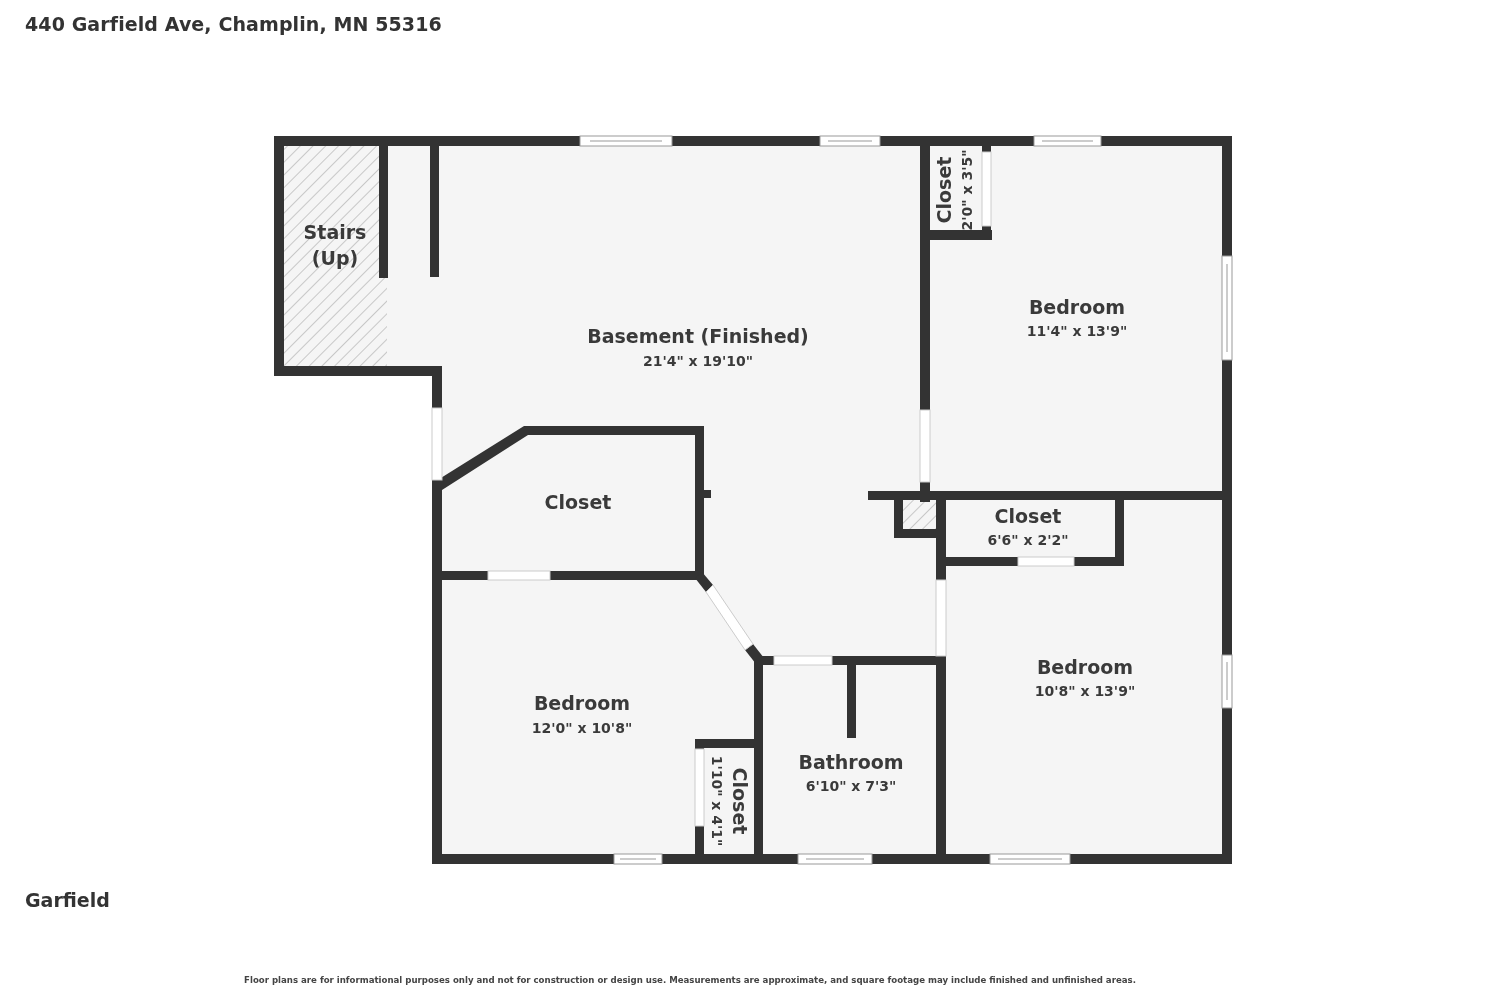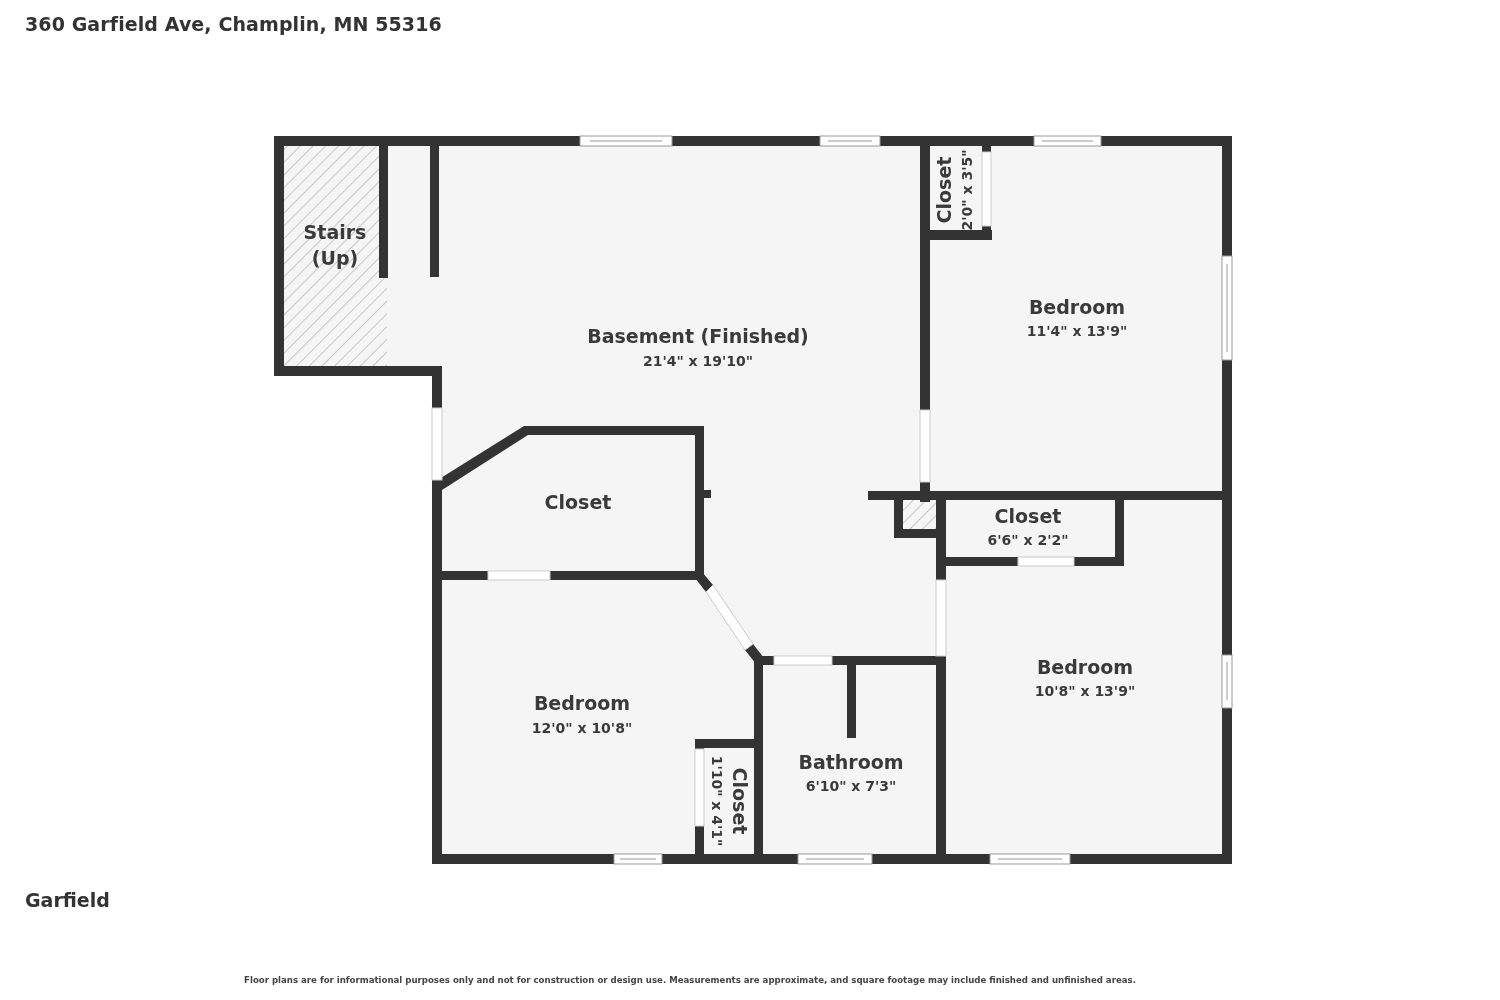--- a/index.html
+++ b/index.html
@@ -8,21 +8,21 @@
   .address { position:absolute; left:25px; top:13px; font-size:19px; font-weight:bold; color:#333; letter-spacing:0.1px; }
   .floor-label { position:absolute; left:25px; top:889px; font-size:19px; font-weight:bold; color:#333; }
   .disclaimer { position:absolute; left:0; width:1380px; top:975px; text-align:center; font-size:8.6px; font-weight:bold; color:#444; }
   svg#plan { position:absolute; left:0; top:0; }
   .room-name { font-family:"DejaVu Sans", sans-serif; font-weight:bold; font-size:19px; fill:#3a3a3a; }
   .room-dim { font-family:"DejaVu Sans", sans-serif; font-size:14px; fill:#3a3a3a; font-weight:bold; }
 </style>
 </head>
 <body>
 
-<div class="address">360 Garfield Ave, Champlin, MN 55316</div>
+<div class="address">440 Garfield Ave, Champlin, MN 55316</div>
 
 <svg id="plan" width="1500" height="1000" viewBox="0 0 1500 1000">
   <defs>
     <pattern id="hatch" patternUnits="userSpaceOnUse" width="9" height="9" patternTransform="rotate(45)">
       <rect width="9" height="9" fill="#f5f5f5"></rect>
       <line x1="0" y1="0" x2="0" y2="9" stroke="#b5b5b5" stroke-width="1.4"></line>
     </pattern>
   </defs>
 
   <g>

